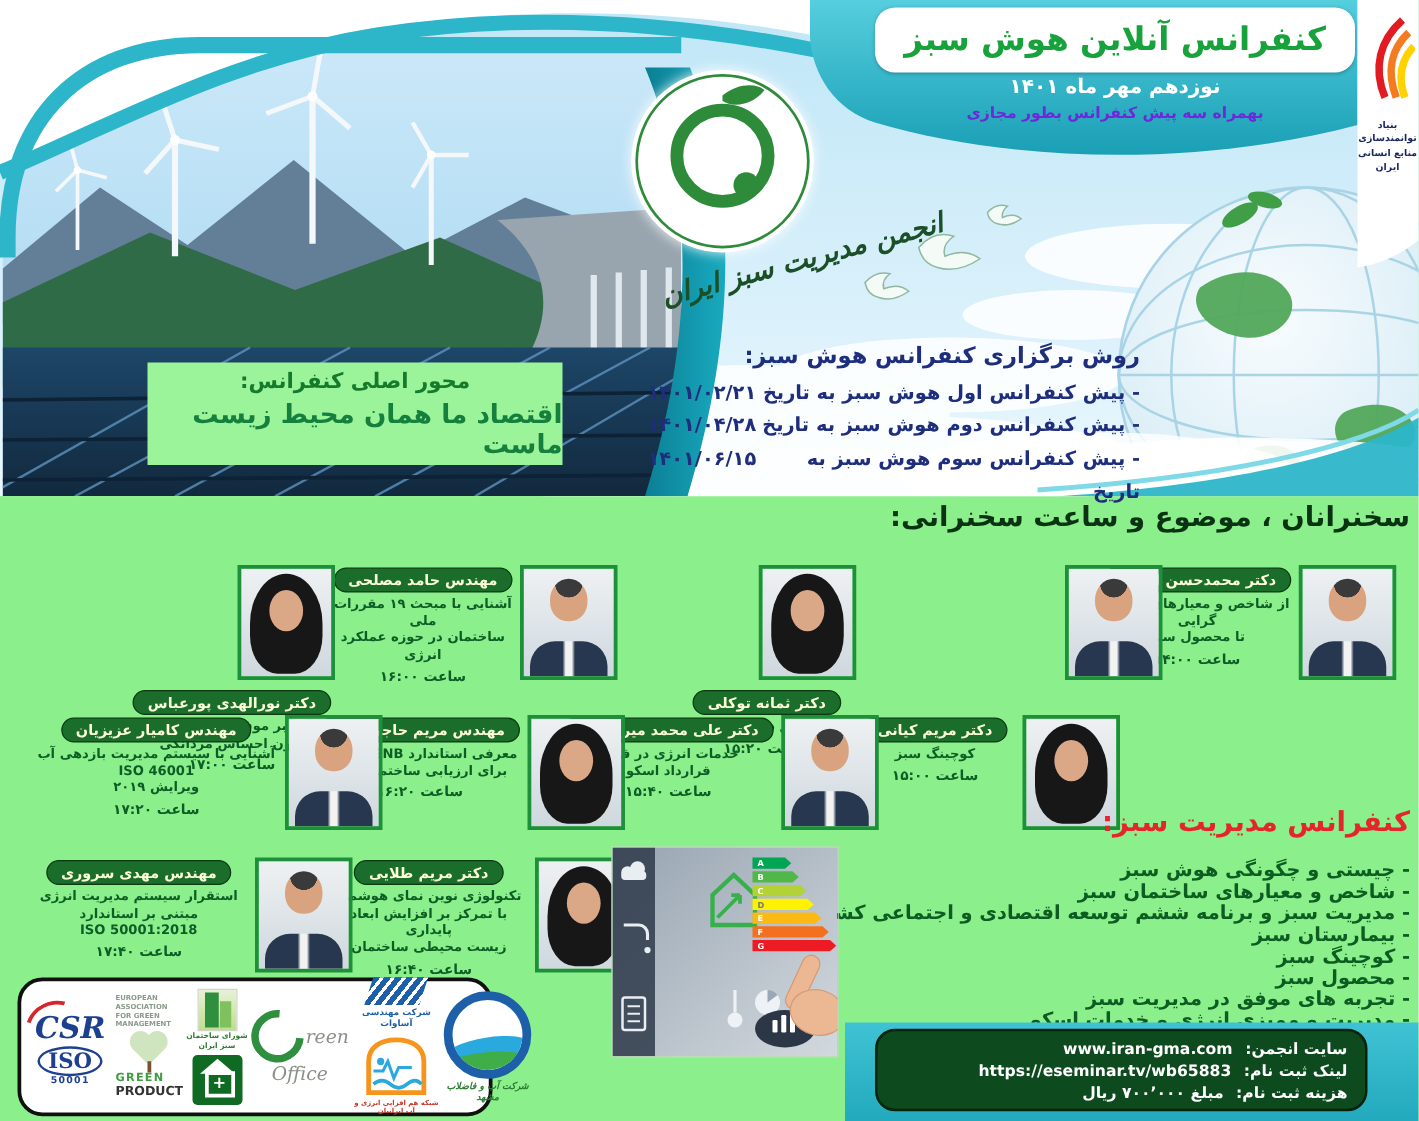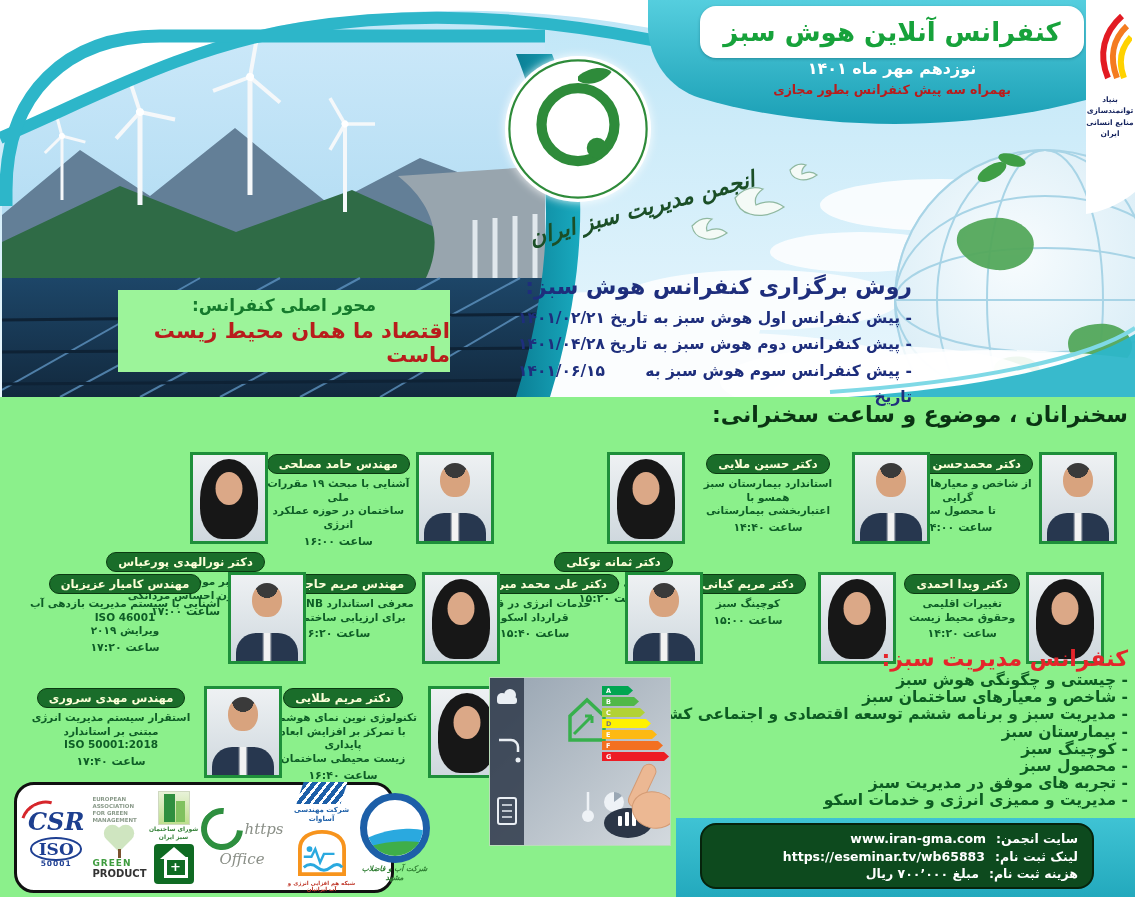--- a/index.html
+++ b/index.html
@@ -6,34 +6,34 @@
   .poster{position:relative;width:1135px;height:897px;background:#8BF08B;overflow:hidden;
           font-family:"DejaVu Sans",sans-serif;}
   
   .top-art{position:absolute;left:0;top:0;}
   .title-box{position:absolute;left:700px;top:6px;width:384px;height:52px;background:#ffffff;
              border-radius:16px;display:flex;align-items:center;justify-content:center;
              box-shadow:0 1px 3px rgba(0,60,70,.35);}
   .title-box span{color:#17A23B;font-weight:bold;font-size:26px;}
   .date-line{position:absolute;left:700px;top:59px;width:384px;text-align:center;color:#ffffff;
              font-weight:bold;font-size:16px;}
-  .sub-line{position:absolute;left:700px;top:82px;width:384px;text-align:center;color:#b91c1c;
+  .sub-line{position:absolute;left:700px;top:82px;width:384px;text-align:center;color:#6d28d9;
             font-weight:bold;font-size:12.5px;}
   .foundation{position:absolute;left:1086px;top:10px;width:48px;text-align:center;}
   .foundation-caption{margin-top:2px;font-size:7.5px;line-height:1.5;color:#16245e;font-weight:bold;}
   .gma-badge{position:absolute;left:505px;top:56px;width:146px;height:146px;border-radius:50%;
              background:#ffffff;box-shadow:0 0 10px rgba(255,255,255,.9);}
   .gma-script{position:absolute;left:512px;top:196px;width:260px;text-align:center;
               transform:rotate(-15deg);color:#1b4f27;font-weight:bold;font-style:italic;font-size:22px;}
   .theme-box{position:absolute;left:118px;top:290px;width:332px;height:82px;background:#9cf49a;
              display:flex;flex-direction:column;align-items:center;justify-content:center;gap:4px;}
   .theme-label{color:#157a2c;font-weight:bold;font-size:17px;}
-  .theme-slogan{color:#b91c1c;font-weight:bold;font-size:21px;}
+  .theme-slogan{color:#15803d;font-weight:bold;font-size:21px;}
   .schedule{position:absolute;left:518px;top:274px;width:394px;text-align:right;}
-  .sched-title{color:#1e2e7c;font-weight:bold;font-size:22px;margin-bottom:6px;}
+  .sched-title{color:#1e2e7c;font-weight:bold;font-size:18px;margin-bottom:6px;}
   .sched-row{display:flex;justify-content:space-between;align-items:baseline;color:#1e2e7c;
              font-weight:bold;font-size:15.5px;line-height:1.7;}
   .sched-date{font-size:15.5px;direction:ltr;unicode-bidi:embed;}
   
   .sp-head{position:absolute;right:7px;top:402px;color:#0a3313;font-weight:bold;font-size:22px;}
   .card{position:absolute;display:flex;gap:6px;align-items:flex-start;}
   .card .photo{width:72px;height:86px;border:3px solid #1e8f3a;flex:none;position:relative;overflow:hidden;
                background:linear-gradient(#eef1f3,#cfd8de);}
   .photo[data-variant="male"]::before{content:"";position:absolute;top:8px;left:50%;transform:translateX(-50%);
       width:30px;height:34px;border-radius:50% 50% 46% 46%;
@@ -57,21 +57,21 @@
   .sp5{left:36px; top:452px;width:232px;flex-direction:column;}
   .sp6{left:908px;top:572px;width:196px;}
   .sp7{left:684px;top:572px;width:212px;}
   .sp8{left:483px;top:572px;width:220px;}
   .sp9{left:274px;top:572px;width:226px;}
   .sp10{left:28px;top:572px;width:278px;}
   .sp11{left:264px;top:686px;width:242px;}
   .sp12{left:24px;top:686px;width:258px;}
   
   .topics{position:absolute;right:7px;top:646px;width:460px;text-align:right;}
-  .topics-title{color:#E5252B;font-weight:bold;font-size:22px;margin-bottom:1px;}
+  .topics-title{color:#E5252B;font-weight:bold;font-size:22px;margin-bottom:17px;}
   .topics-item{color:#0d5c22;font-weight:bold;font-size:15.5px;line-height:17.2px;white-space:nowrap;}
   
   .energy{position:absolute;left:490px;top:678px;width:180px;height:167px;box-shadow:0 0 0 1px #b9ddb9;}
   
   .reg-strip{position:absolute;left:676px;top:818px;width:459px;height:79px;
              background:linear-gradient(#3fc3d4,#23a9bd);}
   .reg-box{position:absolute;left:700px;top:823px;width:394px;height:66px;background:#0D4A1E;
            border:2px solid #06230c;border-radius:16px;box-sizing:border-box;padding:6px 14px;
            display:flex;flex-direction:column;justify-content:space-between;}
   .reg-row{display:flex;gap:10px;align-items:center;color:#fff;font-size:12.5px;font-weight:bold;}
@@ -326,26 +326,20 @@
     <div class="photo" data-variant="male"></div>
     <div class="info">
       <span class="pill">دکتر محمدحسن امامی</span>
       <div class="topic">از شاخص و معیارهای کیفیت گرایی
 تا محصول سبز</div>
       <div class="time">ساعت ۱۴:۰۰</div>
     </div>
   </div>
   <div class="card sp2" dir="rtl">
     <div class="photo" data-variant="male"></div>
-    <div class="info">
-      <span class="pill">دکتر حسین ملایی</span>
-      <div class="topic">استاندارد بیمارستان سبز همسو با
-اعتباربخشی بیمارستانی</div>
-      <div class="time">ساعت ۱۴:۴۰</div>
-    </div>
   </div>
   <div class="card sp3" dir="rtl">
     <div class="photo" data-variant="female"></div>
     <div class="info">
       <span class="pill">دکتر ثمانه توکلی</span>
       <div class="topic">تجربه موفق در مدیریت سبز</div>
       <div class="time">ساعت ۱۵:۲۰</div>
     </div>
   </div>
   <div class="card sp4" dir="rtl">
@@ -357,28 +351,20 @@
       <div class="time">ساعت ۱۶:۰۰</div>
     </div>
   </div>
   <div class="card sp5" dir="rtl">
     <div class="photo" data-variant="female"></div>
     <div class="info">
       <span class="pill">دکتر نورالهدی پورعباس</span>
       <div class="topic">تحلیلی بر موفقیت زنان بازرگان
 بدون احساس مردانگی</div>
       <div class="time">ساعت ۱۷:۰۰</div>
-    </div>
-  </div>
-  <div class="card sp6" dir="rtl">
-    <div class="photo" data-variant="female"></div>
-    <div class="info">
-      <span class="pill">دکتر ویدا احمدی</span>
-      <div class="topic">تغییرات اقلیمی وحقوق محیط زیست</div>
-      <div class="time">ساعت ۱۴:۲۰</div>
     </div>
   </div>
   <div class="card sp7" dir="rtl">
     <div class="photo" data-variant="female"></div>
     <div class="info">
       <span class="pill">دکتر مریم کیانی</span>
       <div class="topic">کوچینگ سبز</div>
       <div class="time">ساعت ۱۵:۰۰</div>
     </div>
   </div>
@@ -545,21 +531,21 @@
     <div class="lg-col">
       <div class="council">
         <div class="council-art"></div>
         <div class="council-cap" dir="rtl">شورای ساختمان سبز ایران</div>
       </div>
       <div class="ghouse"></div>
     </div>
     <div class="goffice">
       <div class="go-row">
         <div class="g-swirl"></div>
-        <span class="go-script">https</span>
+        <span class="go-script">reen</span>
       </div>
       <div class="go-script">Office</div>
     </div>
     <div class="lg-col">
       <div class="asavat">
         <div class="as-art"></div>
         <div class="as-cap" dir="rtl">شرکت مهندسی آساوات</div>
       </div>
       <div style="text-align:center;">
         <svg width="58" height="48" viewBox="0 0 58 50">

